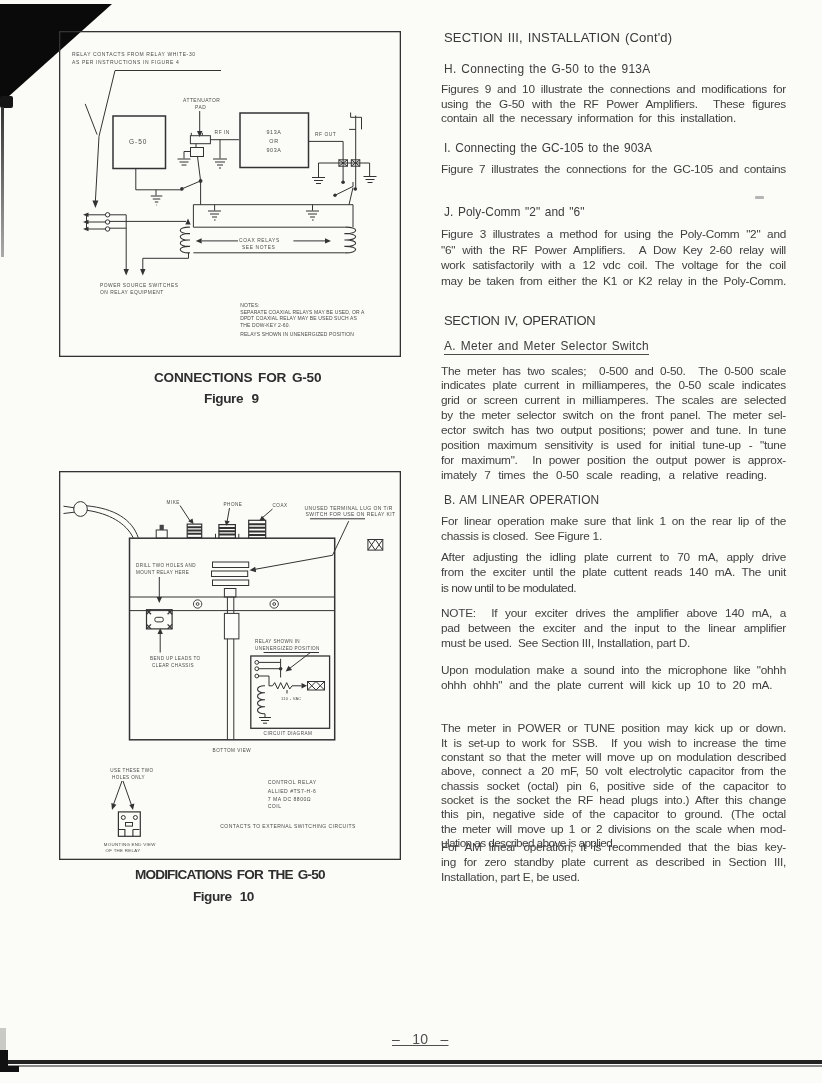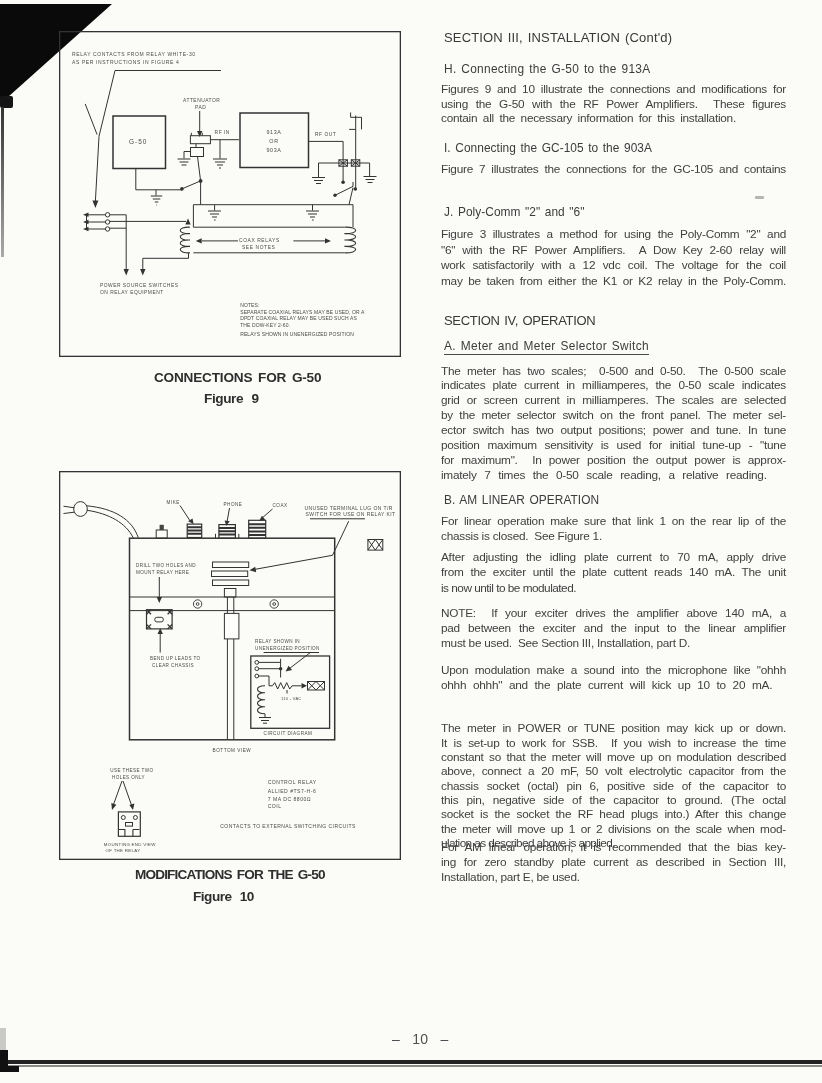--- a/index.html
+++ b/index.html
@@ -269,21 +269,21 @@
 <text x="208.7" y="336.5">COIL</text>
 </g>
 <text x="161.3" y="356.8" stroke="none" fill="#4a4a4a" font-size="5px" letter-spacing="0.45">CONTACTS TO EXTERNAL SWITCHING CIRCUITS</text>
 </svg>
 </div>
 <div class="cap" style="left:135px;top:867px;letter-spacing:-0.85px;">MODIFICATIONS FOR THE G-50</div>
 <div class="cap" style="left:193px;top:888.5px;letter-spacing:-0.5px;word-spacing:5px;">Figure 10</div>
 
 <div class="abs" style="left:755px;top:196px;width:9px;height:2.5px;background:#b5b5b5;border-radius:1px;"></div>
 
-<div class="abs" style="left:392px;top:1031px;width:70px;font-size:14px;color:#4f4f4f;letter-spacing:0.2px;">–&nbsp;&nbsp;&nbsp;10&nbsp;&nbsp;&nbsp;–</div>
+<div class="abs" style="left:392px;top:1031px;width:70px;font-size:14px;color:#4f4f4f;letter-spacing:0.2px;text-decoration:underline;">–&nbsp;&nbsp;&nbsp;10&nbsp;&nbsp;&nbsp;–</div>
 
 <div id="rc" class="blurme">
 <div class="para h1" style="top:30px;">SECTION III, INSTALLATION (Cont'd)</div>
 <div class="para h2" style="top:62px;letter-spacing:0.3px;">H. Connecting the G-50 to the 913A</div>
 <div class="para" style="top:82px;line-height:14.5px;">
 <div class="ln j">Figures 9 and 10 illustrate the connections and modifications for</div>
 <div class="ln j">using the G-50 with the RF Power Amplifiers.&nbsp; These figures</div>
 <div class="ln" style="word-spacing:2.5px;">contain all the necessary information for this installation.</div>
 </div>
 <div class="para h2" style="top:141px;">I. Connecting the GC-105 to the 903A</div>
@@ -327,22 +327,22 @@
 <div class="para" style="top:663px;">
 <div class="ln j">Upon modulation make a sound into the microphone like "ohhh</div>
 <div class="ln" style="word-spacing:3.7px;">ohhh ohhh" and the plate current will kick up 10 to 20 mA.</div>
 </div>
 <div class="para" style="top:702.4px;line-height:14.35px;margin-top:19px;">
 <div class="ln j">The meter in POWER or TUNE position may kick up or down.</div>
 <div class="ln j">It is set-up to work for SSB.&nbsp; If you wish to increase the time</div>
 <div class="ln j">constant so that the meter will move up on modulation described</div>
 <div class="ln j">above, connect a 20 mF, 50 volt electrolytic capacitor from the</div>
 <div class="ln j">chassis socket (octal) pin 6, positive side of the capacitor to</div>
+<div class="ln j">socket is the socket the RF head plugs into.) After this change</div>
 <div class="ln j">this pin, negative side of the capacitor to ground. (The octal</div>
-<div class="ln j">socket is the socket the RF head plugs into.) After this change</div>
 <div class="ln j">the meter will move up 1 or 2 divisions on the scale when mod-</div>
 <div class="ln" style="letter-spacing:-0.6px;">ulation as described above is applied.</div>
 </div>
 <div class="para" style="top:839.7px;">
 <div class="ln j">For AM linear operation, it is recommended that the bias key-</div>
 <div class="ln j">ing for zero standby plate current as described in Section III,</div>
 <div class="ln">Installation, part E, be used.</div>
 </div>
 </div>
 

